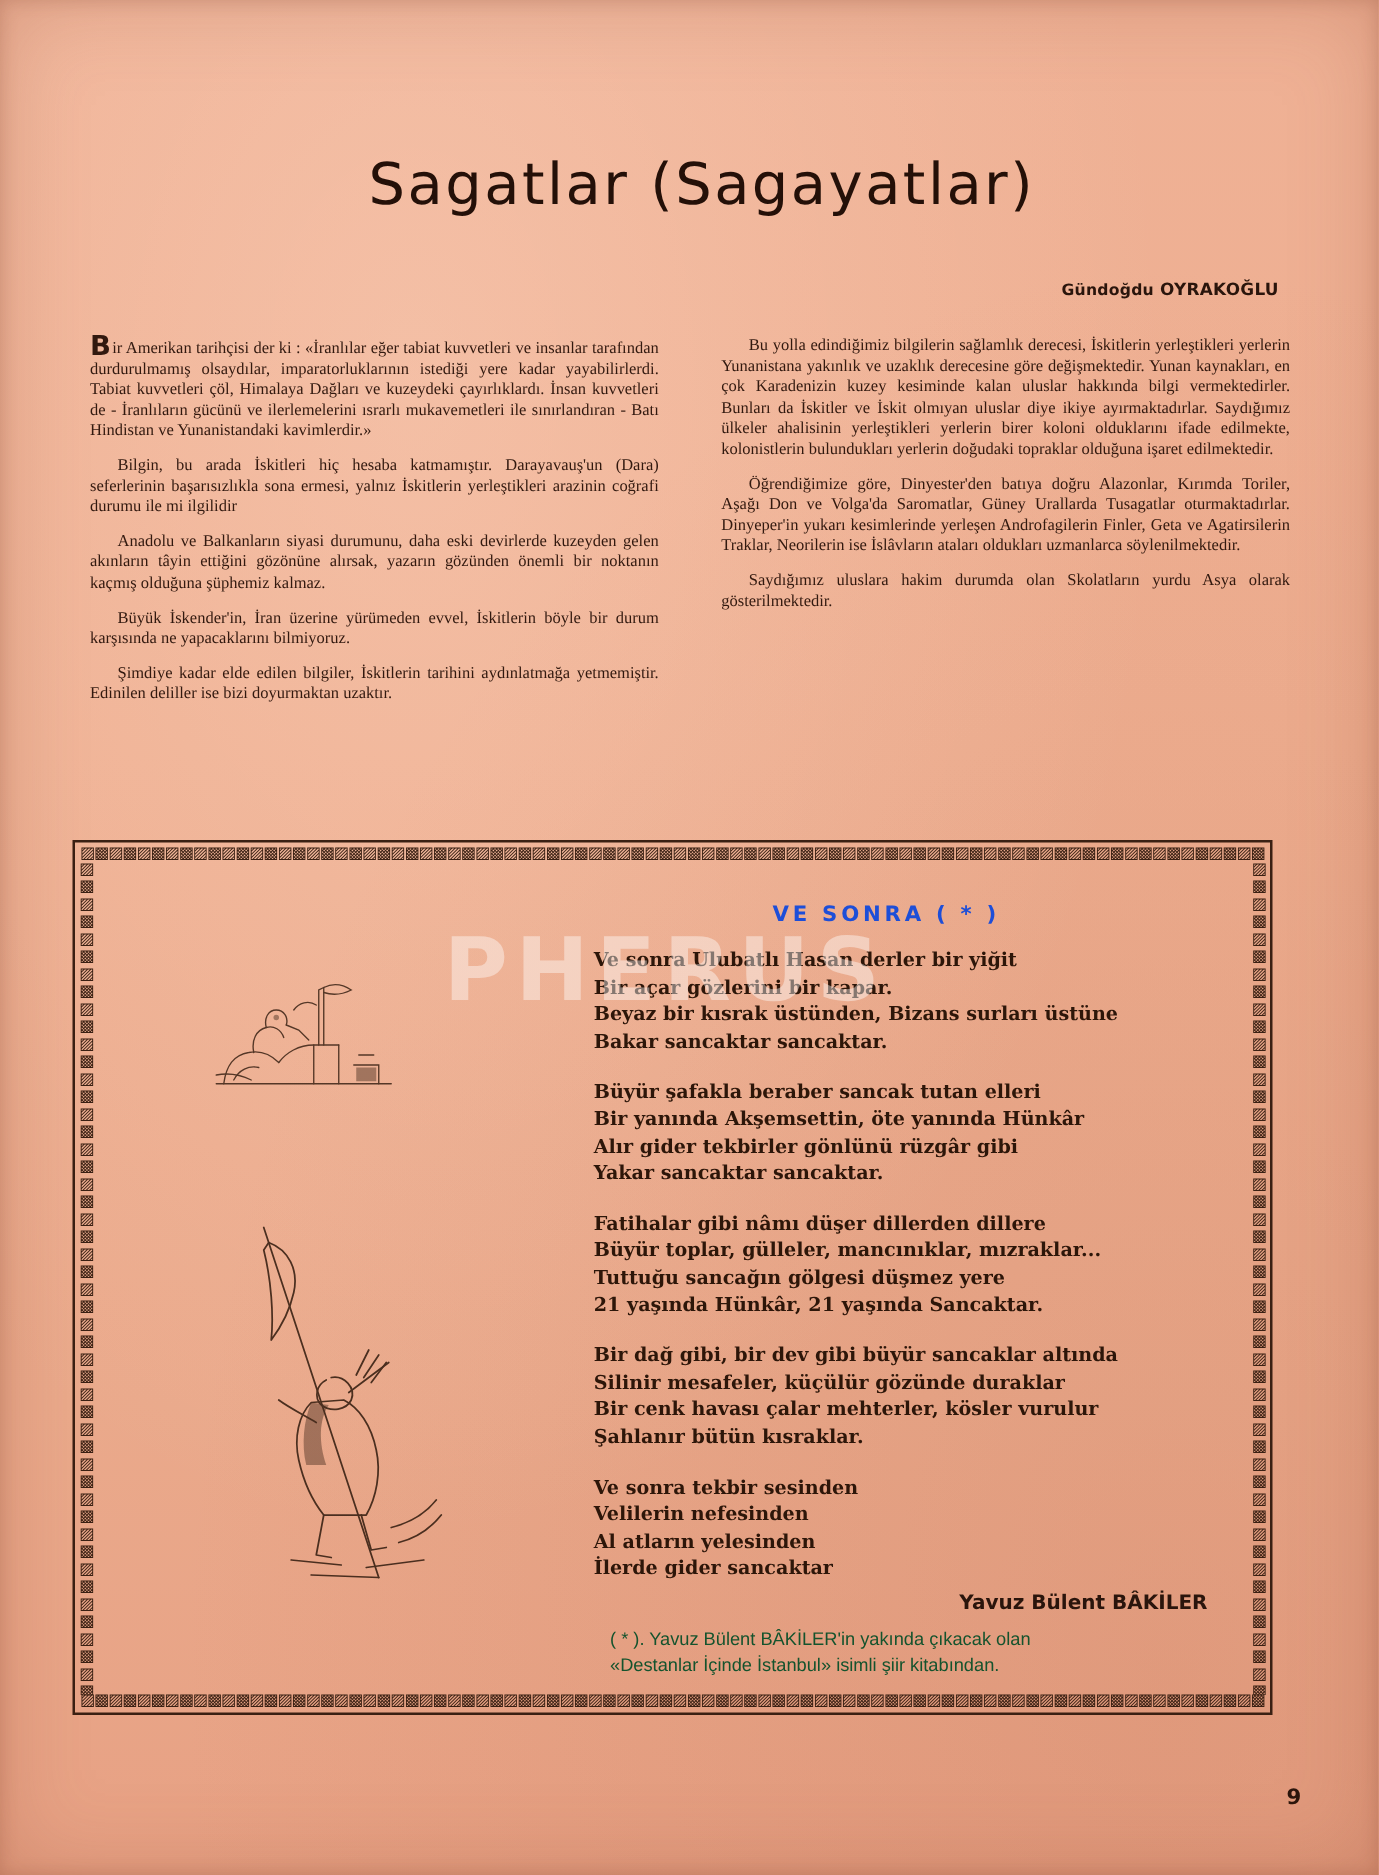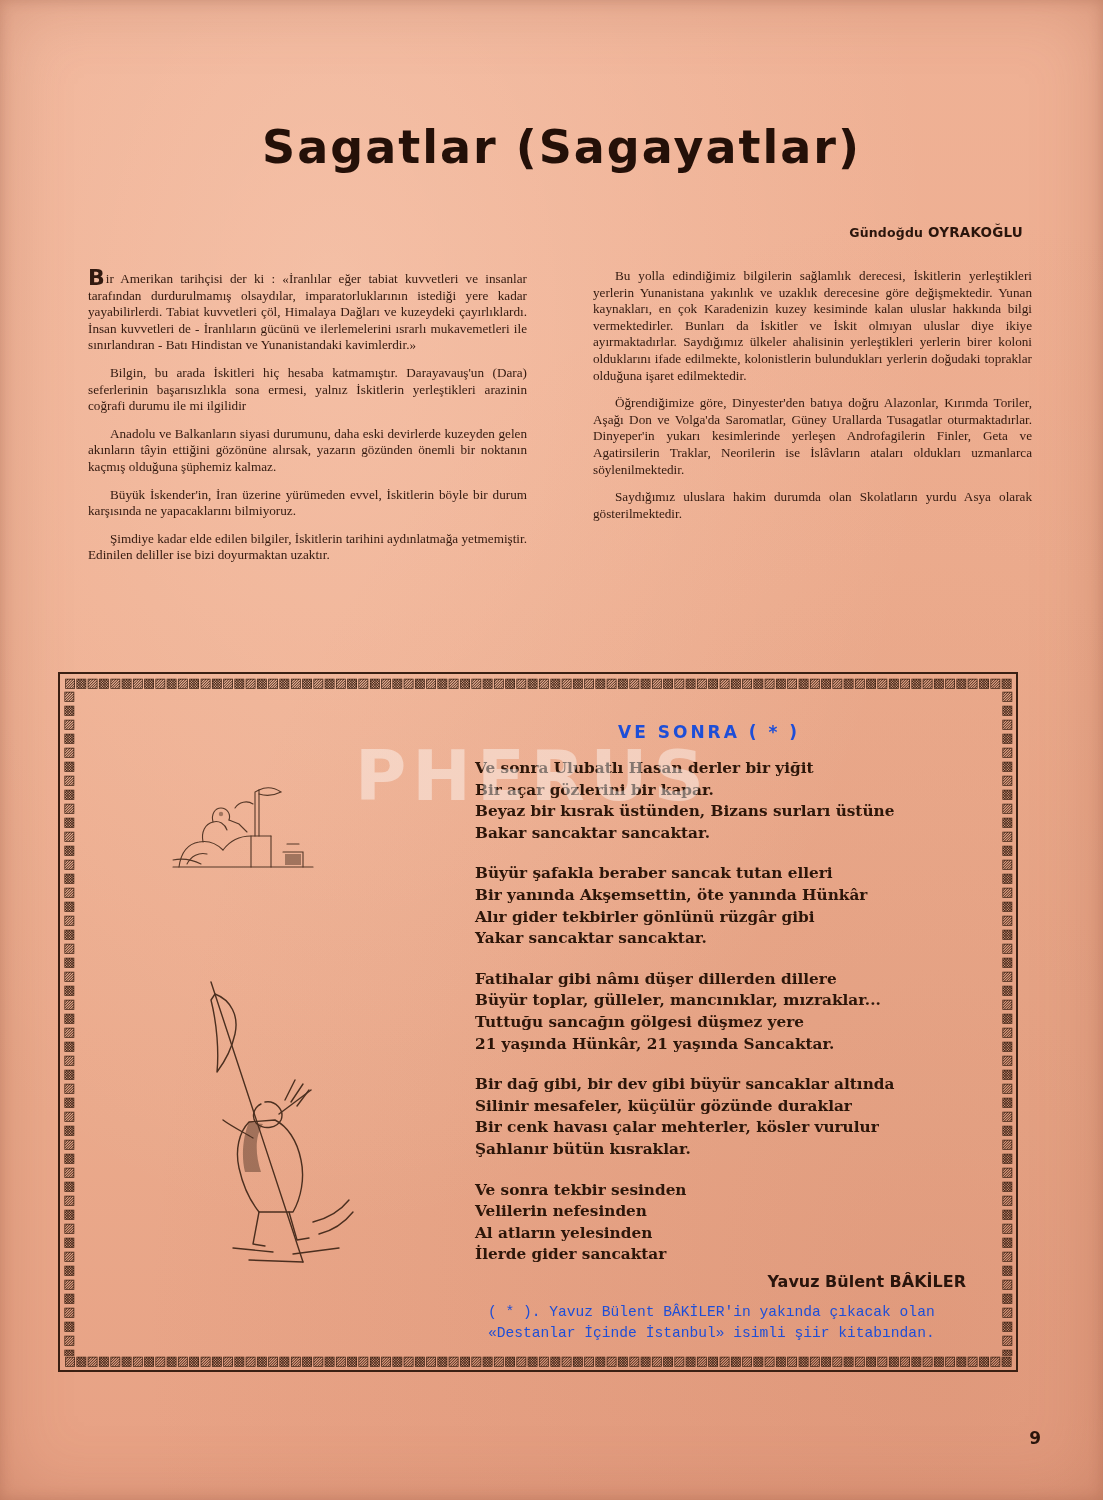--- a/index.html
+++ b/index.html
@@ -35,21 +35,21 @@
     inset: 0;
   }
 
   
   .title {
     position: absolute;
     left: 0; right: 0;
     top: 120px;
     text-align: center;
     font-family: "DejaVu Sans", sans-serif;
-    font-weight: bold;
+    font-weight: normal;
     font-size: 46px;
     letter-spacing: 2px;
     color: #241008;
     margin-left: 20px;
   }
 
   .byline {
     position: absolute;
     right: 80px;
     top: 224px;
@@ -79,21 +79,21 @@
     width: 455px;
     font-family: "Liberation Serif", serif;
     font-size: 13.2px;
     line-height: 16.6px;
     text-align: justify;
     color: #32190f;
   }
   .col.left { left: 0; }
   .col.right { left: 505px; }
   .col p {
-    margin: 0 0 11px 16px;
+    margin: 0 0 11px 0;
     text-indent: 22px;
   }
   .dropcap-p {
     text-indent: 0 !important;
   }
   .dropcap {
     font-family: "DejaVu Sans", sans-serif;
     font-weight: bold;
     font-size: 22px;
     line-height: 16px;
@@ -179,24 +179,24 @@
     font-family: "DejaVu Sans", sans-serif;
     font-weight: bold;
     font-size: 16px;
     color: #2a150c;
   }
   .footnote {
     position: absolute;
     left: 430px;
     top: 630px;
     width: 500px;
-    font-family: Liberation Mono, monospace;
+    font-family: Liberation Sans, sans-serif;
     font-size: 14.6px;
     line-height: 21px;
-    color: #1d4ed8;
+    color: #14532d;
   }
   .footnote div { white-space: nowrap; }
 
   
   .illus-top {
     position: absolute;
     left: 85px;
     top: 60px;
     width: 190px;
     height: 160px;

